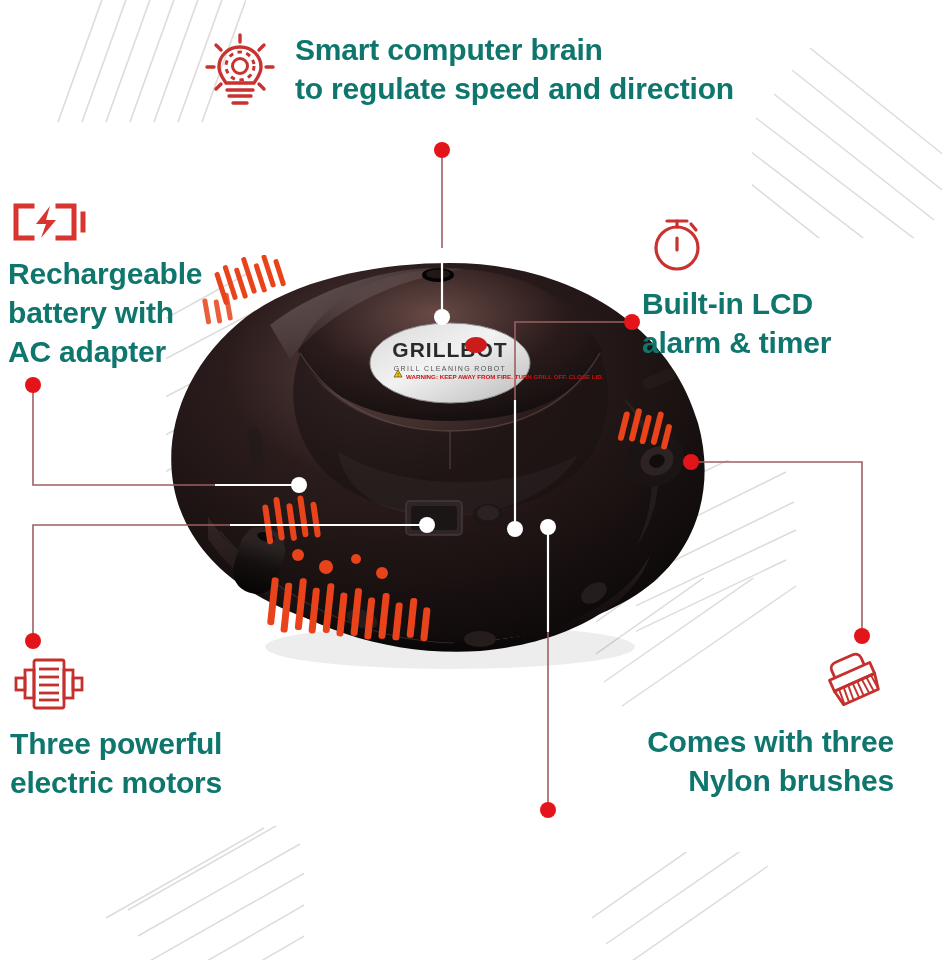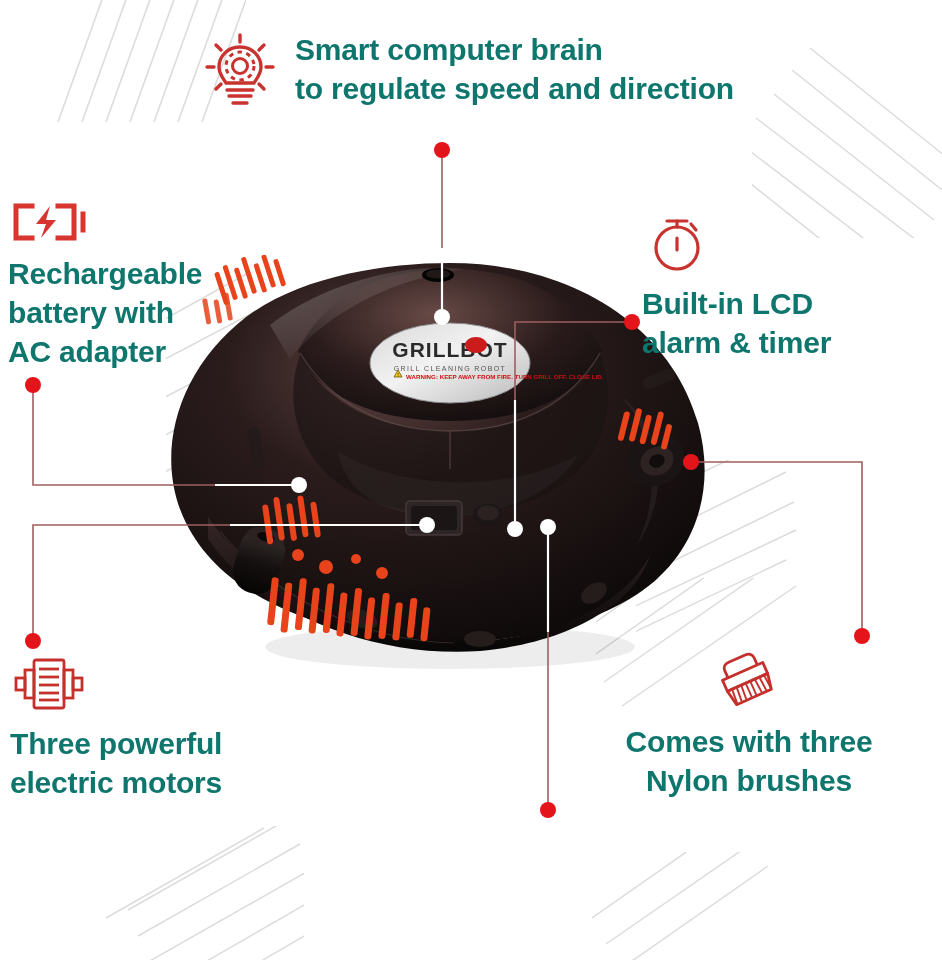--- a/index.html
+++ b/index.html
@@ -39,21 +39,21 @@
 
   .f-batt{left:8px;top:200px;}
   .f-batt .ficon{margin-bottom:6px;margin-left:2px;}
 
   .f-lcd{left:624px;top:212px;margin-left:18px;}
   .f-lcd .ficon{margin-bottom:6px;margin-left:4px;}
 
   .f-motor{left:10px;top:656px;}
   .f-motor .ficon{margin-bottom:8px;margin-left:2px;}
 
-  .f-brush{left:604px;top:650px;width:290px;text-align:center;}
+  .f-brush{left:604px;top:650px;width:290px;text-align:right;}
   .f-brush .ficon{margin-bottom:6px;margin-right:2px;display:inline-block;}
 
   .f-push{left:364px;top:818px;width:372px;text-align:center;}
   .f-push .ficon{margin-bottom:4px;display:inline-block;}
 </style>
 </head>
 <body>
 
 <div class="stage">
 

